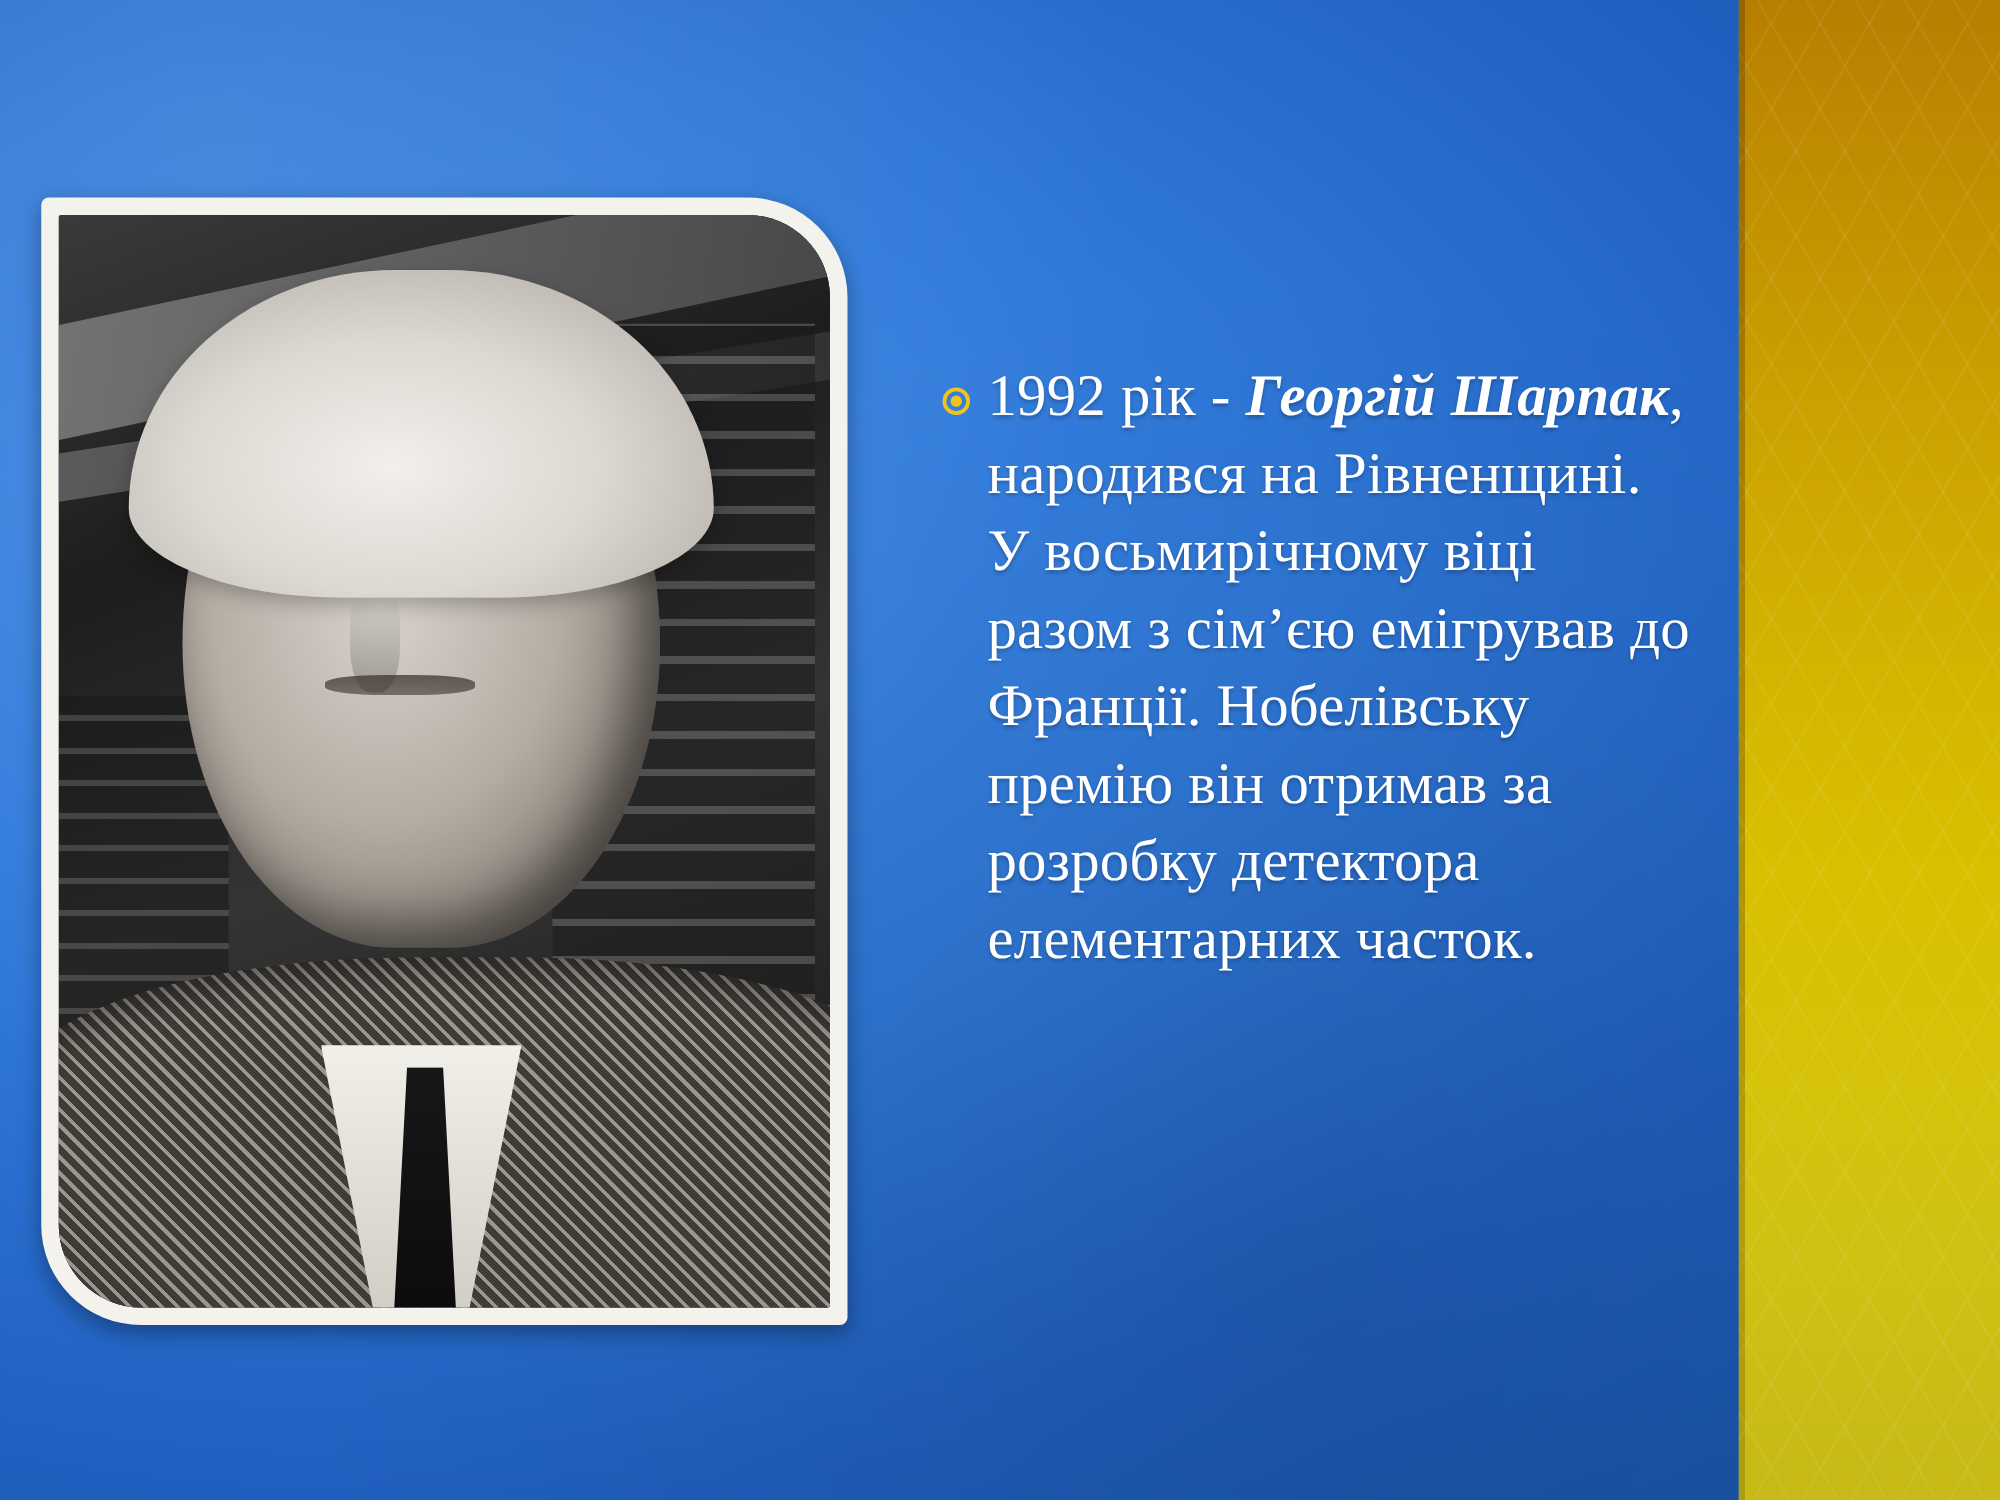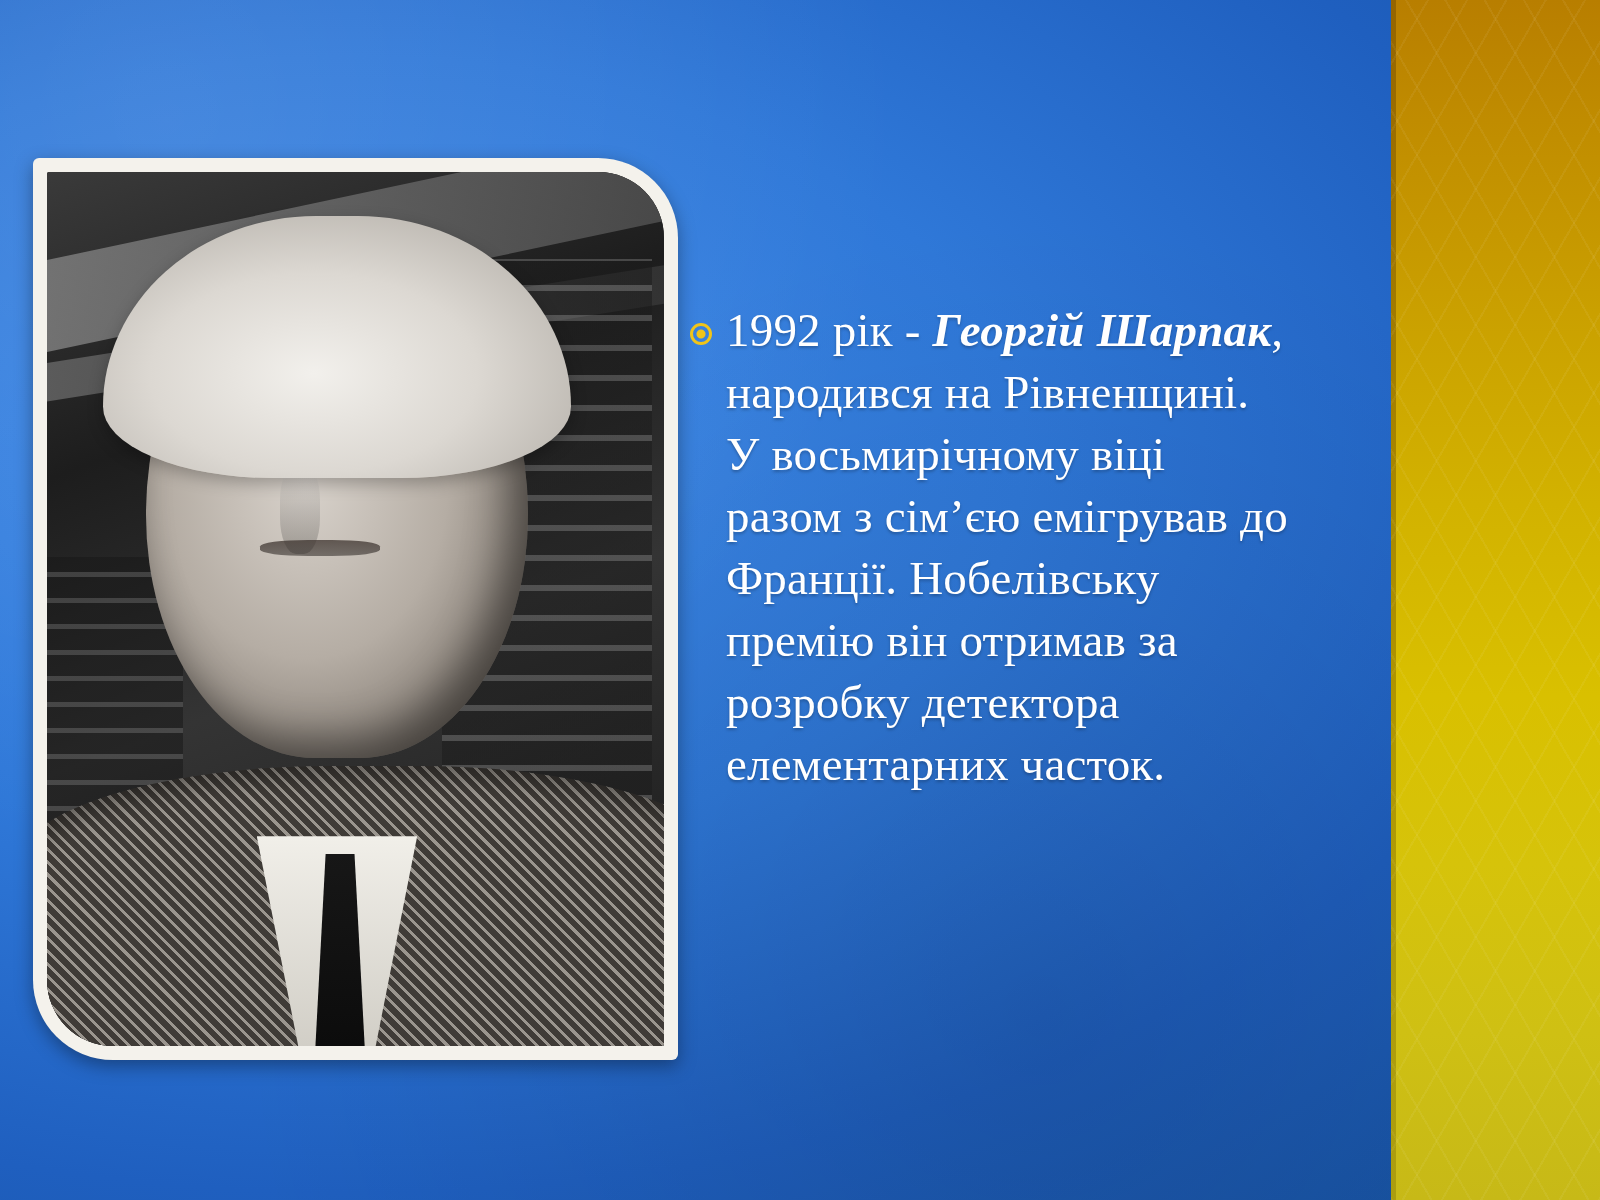--- a/index.html
+++ b/index.html
@@ -195,24 +195,23 @@
     bottom: -2%;
     width: 9%;
     height: 24%;
     background: linear-gradient(180deg, #171717, #0b0b0b);
     clip-path: polygon(24% 0, 76% 0, 96% 100%, 4% 100%);
   }
 
   
   .text-col {
     position: absolute;
-    left: 690px;
+    left: 754px;
     top: 286px;
     width: 600px;
-    margin-top: 13px;
   }
   .bullet-row {
     display: flex;
     align-items: flex-start;
   }
   .bullet-marker {
     flex: 0 0 auto;
     width: 22px;
     height: 22px;
     margin-top: 24px;

